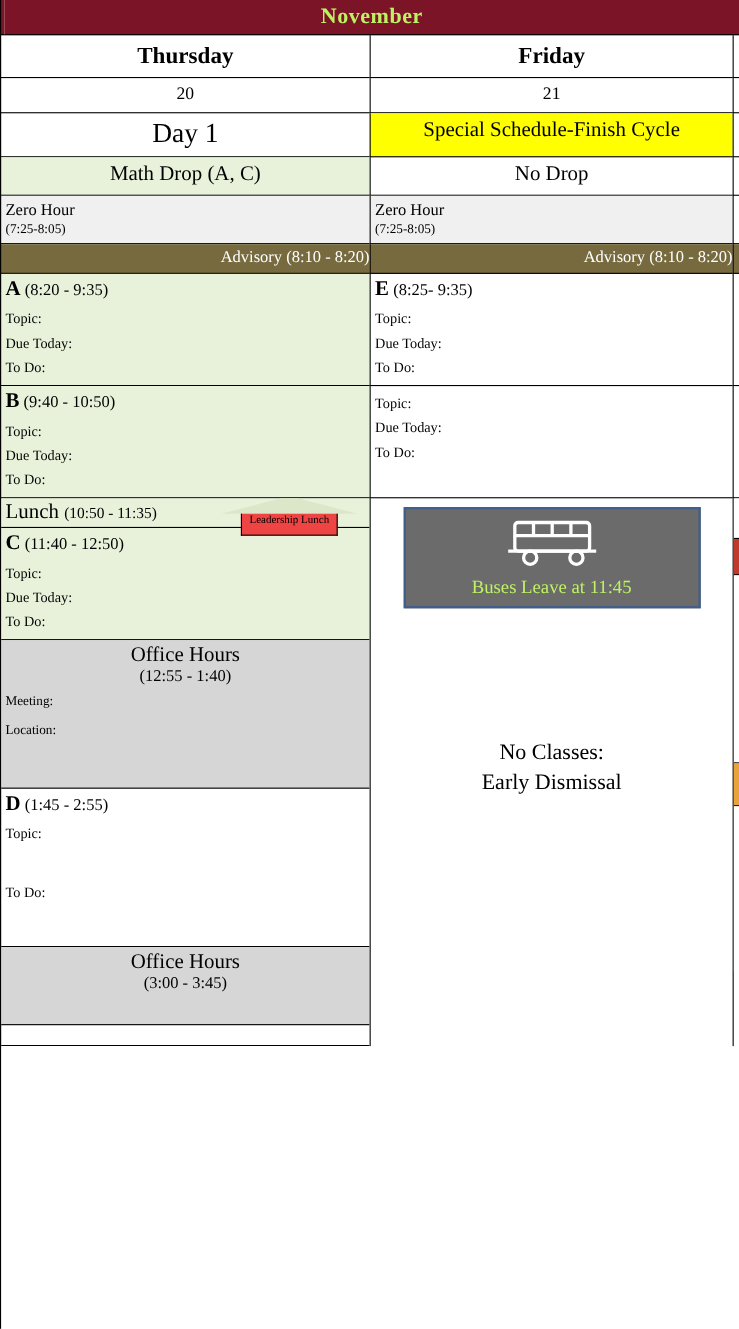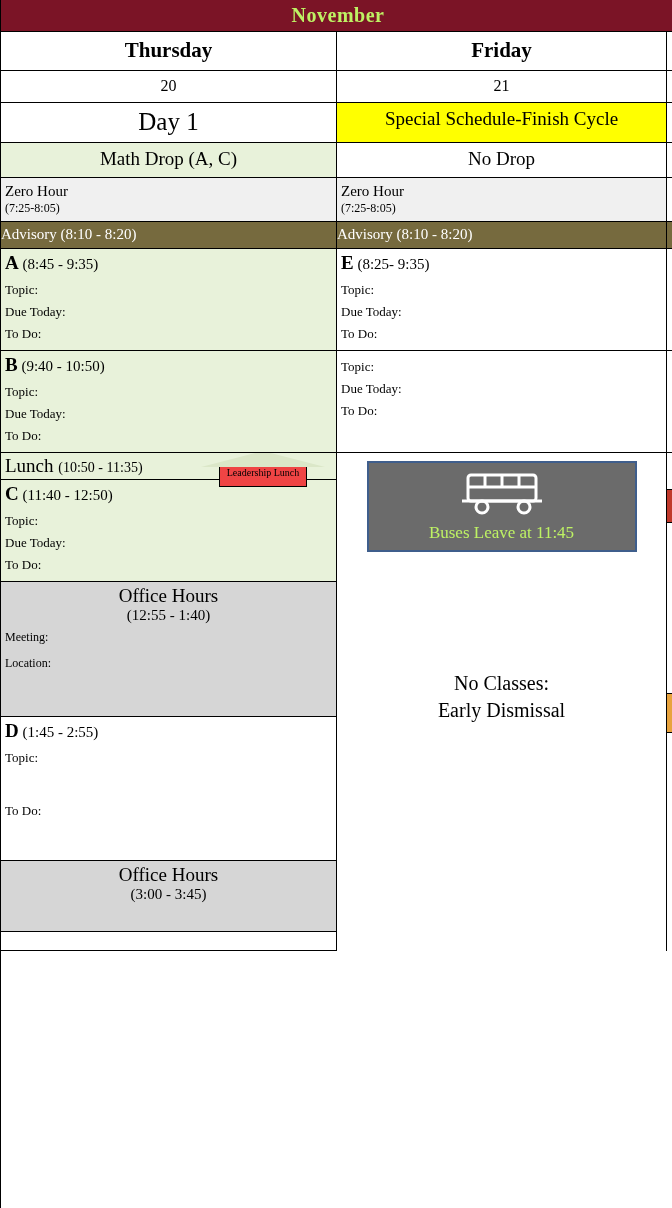--- a/index.html
+++ b/index.html
@@ -90,21 +90,21 @@
   .zero {
     background: #f0f0f0;
     font-size: 15px;
     padding: 5px 4px 6px 4px;
     line-height: 1.18;
   }
   .zero .small { font-size: 12px; }
   .advisory {
     background: #766a3e;
     color: #ffffff;
-    text-align: left;
+    text-align: right;
     font-size: 15px;
     padding: 4px 0 5px 0;
   }
   .block {
     padding: 4px 4px 6px 4px;
     line-height: 1.0;
   }
   .block .hdr {
     font-size: 15px;
     margin-bottom: 6px;
@@ -255,21 +255,21 @@
   <div class="row">
     <div class="cell col-thu advisory">Advisory (8:10 - 8:20)</div>
     <div class="cell col-fri advisory">Advisory (8:10 - 8:20)</div>
     <div class="cell col-edge advisory"></div>
   </div>
 
   <div class="row">
     <div class="cell col-thu block green">
       <div class="hdr">
         <b>A</b>
-        <span>(8:45 - 9:35)</span>
+        <span>(8:20 - 9:35)</span>
       </div>
       <div class="line">Topic:</div>
       <div class="line">Due Today:</div>
       <div class="line">To Do:</div>
     </div>
     <div class="cell col-fri block">
       <div class="hdr">
         <b>E</b>
         <span>(8:25- 9:35)</span>
       </div>

